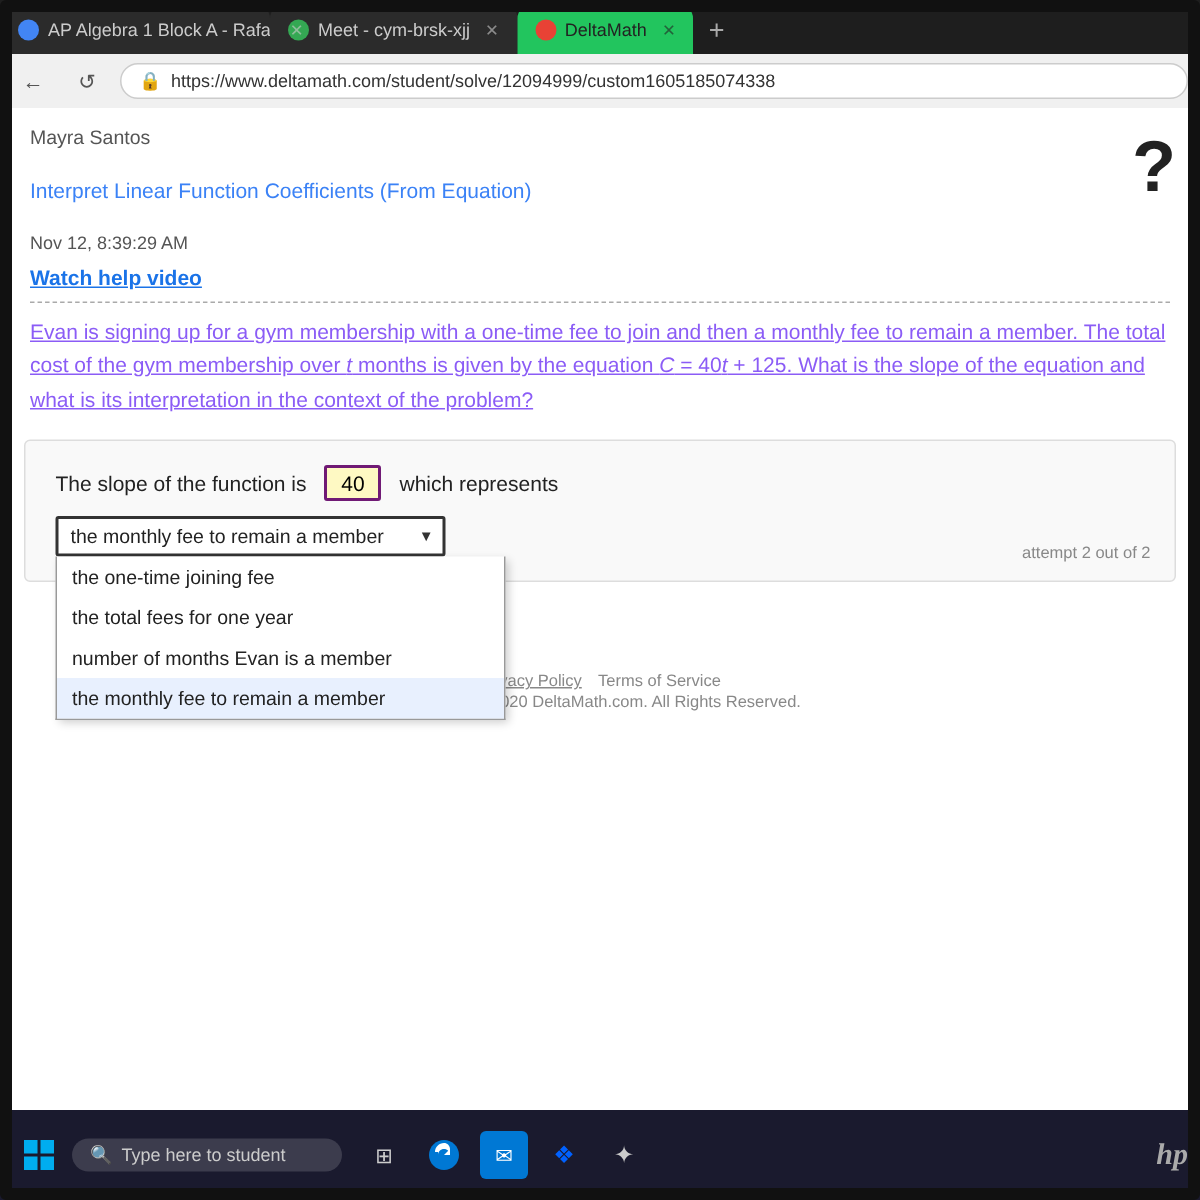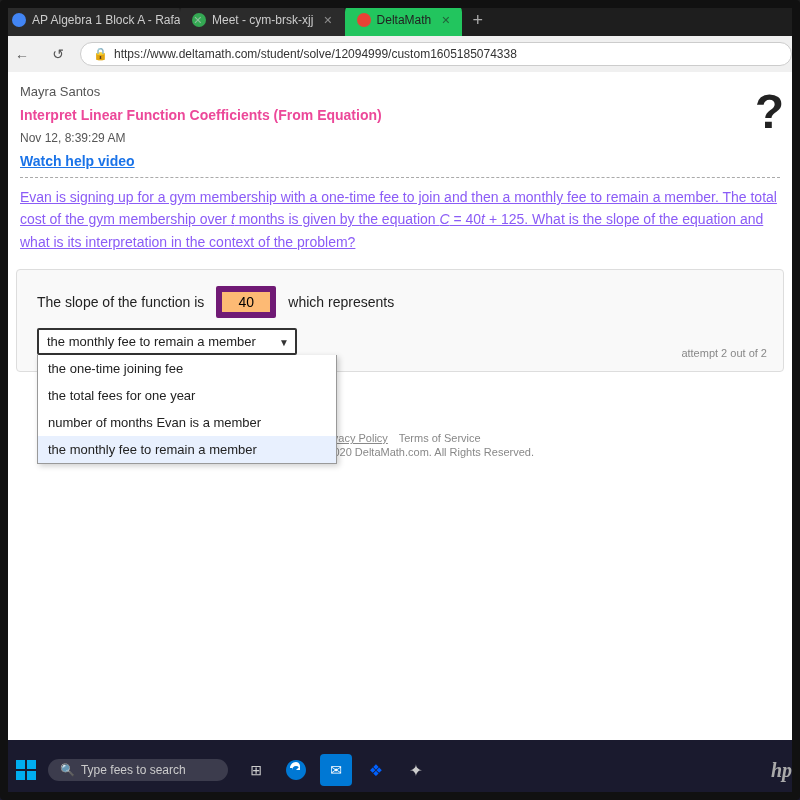--- a/index.html
+++ b/index.html
@@ -126,23 +126,23 @@
       margin-bottom: 6px;
     }
 
     .breadcrumb-text {
       font-size: 13px;
       color: #555;
     }
 
     .page-title {
       font-size: 14px;
-      font-weight: 700;
-      color: #ec4899;
-      margin: 8px 0;
+      font-weight: 400;
+      color: #3b82f6;
+      margin: 20px 0;
     }
 
     .page-date {
       font-size: 12px;
       color: #555;
     }
 
     .help-video-link {
       color: #1a73e8;
       font-size: 14px;
@@ -184,27 +184,27 @@
     .slope-row {
       display: flex;
       align-items: center;
       font-size: 14px;
       color: #222;
       gap: 12px;
       margin-bottom: 10px;
     }
 
     .slope-input {
-      border: 6px solid #701a75;
+      border: 2px solid #701a75;
       border-radius: 2px;
       padding: 2px 6px;
       font-size: 14px;
-      width: 60px;
+      width: 38px;
       text-align: center;
-      background: #fdba74;
+      background: #fef9c3;
     }
 
     .dropdown-container {
       position: relative;
       display: inline-block;
     }
 
     .dropdown-select {
       border: 2px solid #333;
       border-radius: 2px;
@@ -452,21 +452,21 @@
     <svg width="20" height="20" viewBox="0 0 20 20">
       <rect x="0" y="0" width="9" height="9" fill="#00adef"></rect>
       <rect x="11" y="0" width="9" height="9" fill="#00adef"></rect>
       <rect x="0" y="11" width="9" height="9" fill="#00adef"></rect>
       <rect x="11" y="11" width="9" height="9" fill="#00adef"></rect>
     </svg>
   </div>
 
   <div class="taskbar-search">
     <span class="taskbar-search-icon">🔍</span>
-    <span class="taskbar-search-text">Type fees to search</span>
+    <span class="taskbar-search-text">Type here to student</span>
   </div>
 
   <div class="taskbar-icons">
     <div class="taskbar-app-icon" style="background:transparent; color: #ccc; font-size:14px;">⊞</div>
     <div class="taskbar-app-icon">
       <svg width="24" height="24" viewBox="0 0 24 24">
         <path d="M12 2C6.48 2 2 6.48 2 12s4.48 10 10 10 10-4.48 10-10S17.52 2 12 2z" fill="#0078d4"></path>
         <path d="M8 12c0-2.21 1.79-4 4-4 1.1 0 2.1.45 2.83 1.17L12 12h4V8c0-2.21-1.79-4-4-4-3.31 0-6 2.69-6 6h2z" fill="white"></path>
       </svg>
     </div>

